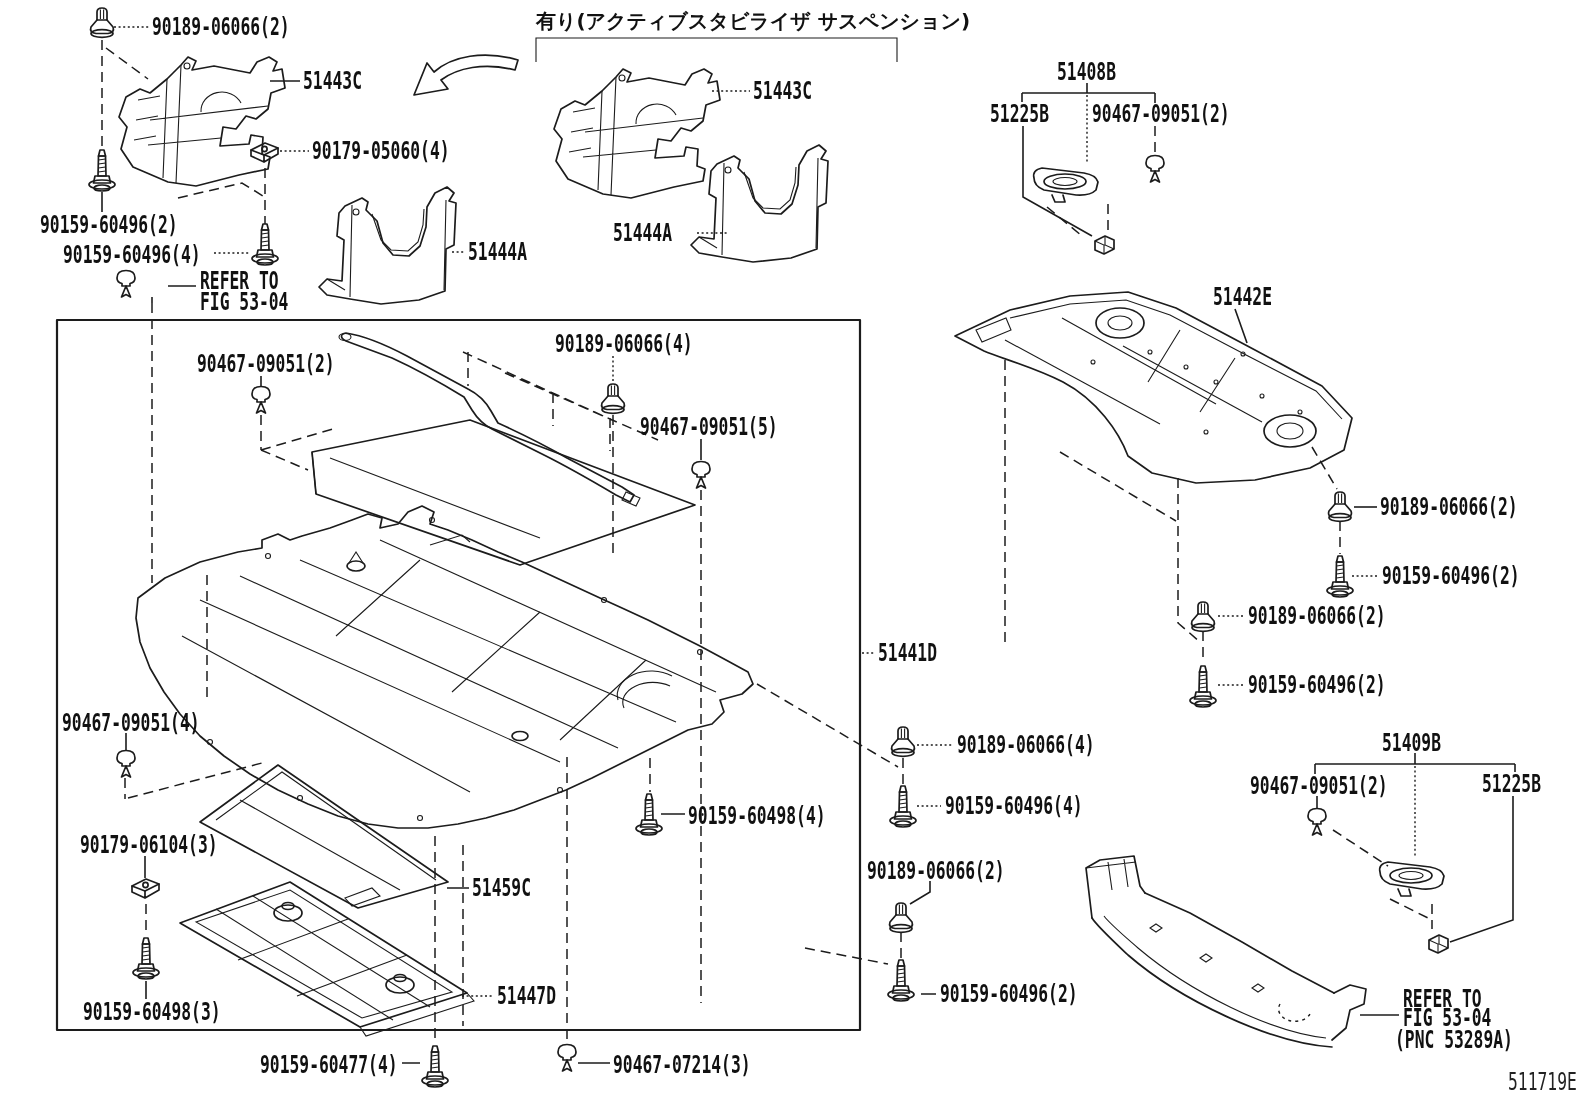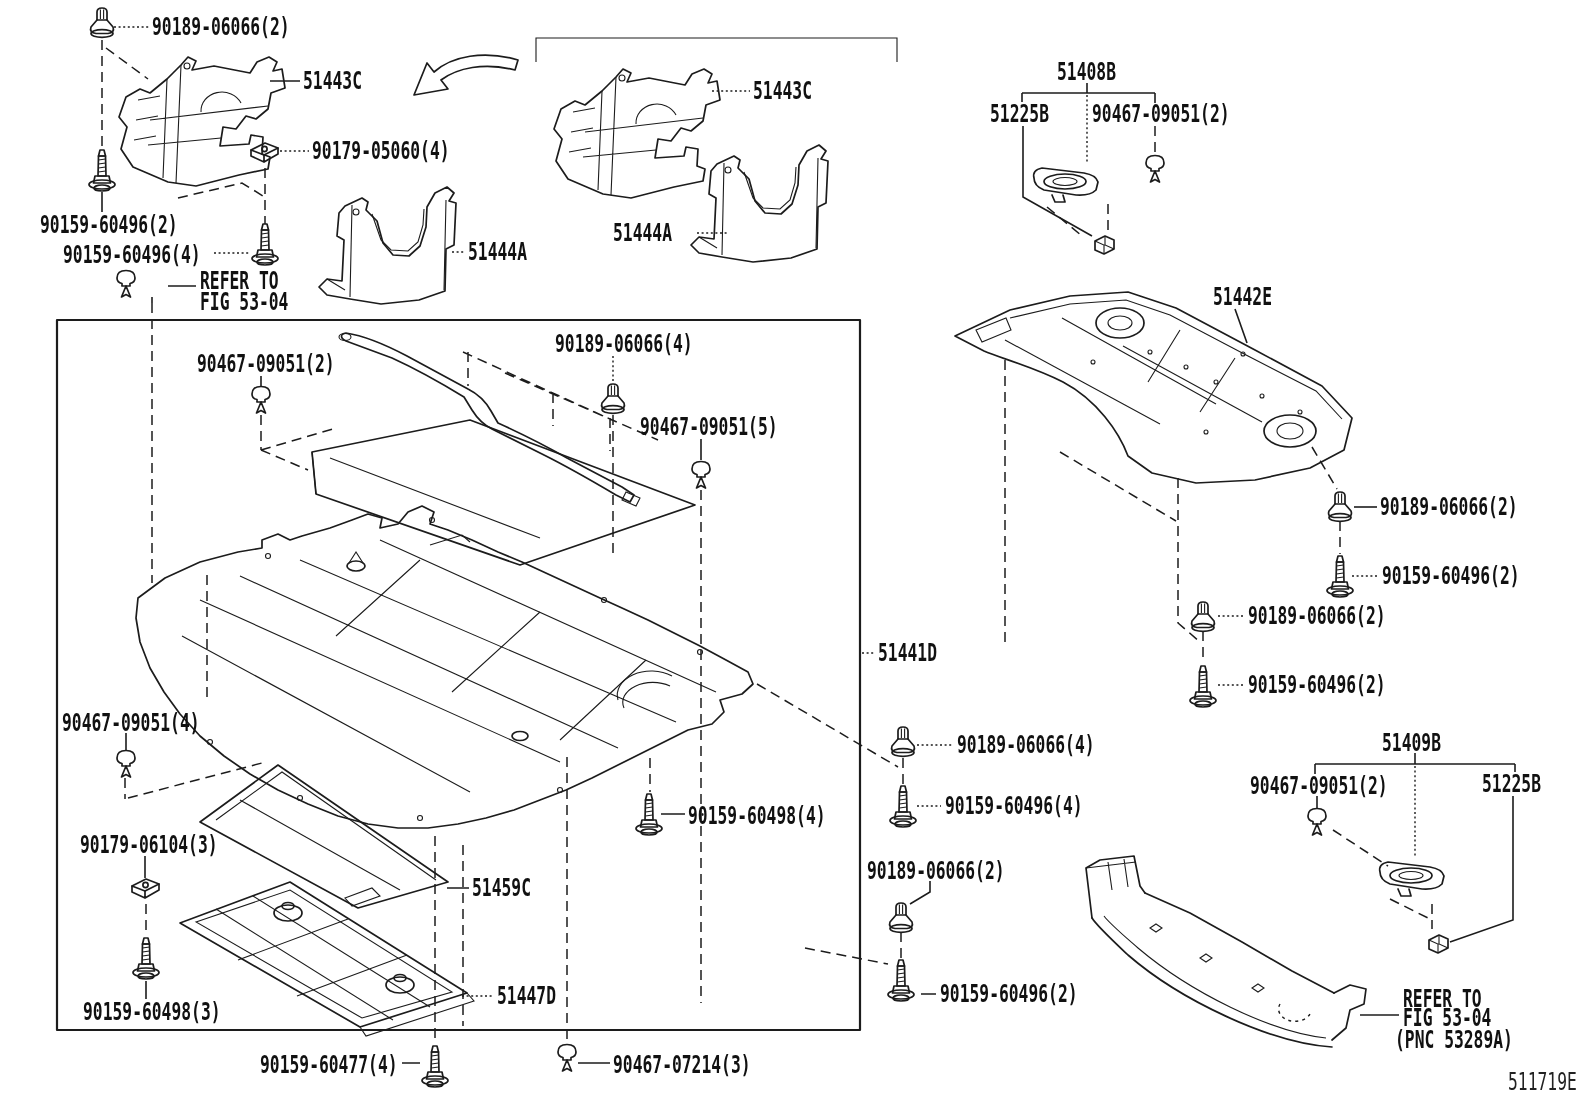--- a/index.html
+++ b/index.html
@@ -242,20 +242,21 @@
 </svg>
 
 <div class="lbl" style="left:152px;top:15px">90189-06066(2)</div>
 <div class="lbl" style="left:303px;top:69px">51443C</div>
 <div class="lbl" style="left:312px;top:139px">90179-05060(4)</div>
 <div class="lbl" style="left:40px;top:213px">90159-60496(2)</div>
 <div class="lbl" style="left:63px;top:243px">90159-60496(4)</div>
 <div class="lbl" style="left:200px;top:269px">REFER TO</div>
 <div class="lbl" style="left:200px;top:290px">FIG 53-04</div>
 <div class="lbl" style="left:468px;top:240px">51444A</div>
+<div class="lbl-jp" style="left:536px;top:8px">有り(アクティブスタビライザ サスペンション)</div>
 <div class="lbl" style="left:753px;top:79px">51443C</div>
 <div class="lbl" style="left:613px;top:221px">51444A</div>
 <div class="lbl" style="left:1057px;top:60px">51408B</div>
 <div class="lbl" style="left:990px;top:102px">51225B</div>
 <div class="lbl" style="left:1092px;top:102px">90467-09051(2)</div>
 <div class="lbl" style="left:1213px;top:285px">51442E</div>
 <div class="lbl" style="left:1380px;top:495px">90189-06066(2)</div>
 <div class="lbl" style="left:1382px;top:564px">90159-60496(2)</div>
 <div class="lbl" style="left:1248px;top:604px">90189-06066(2)</div>
 <div class="lbl" style="left:1248px;top:673px">90159-60496(2)</div>

